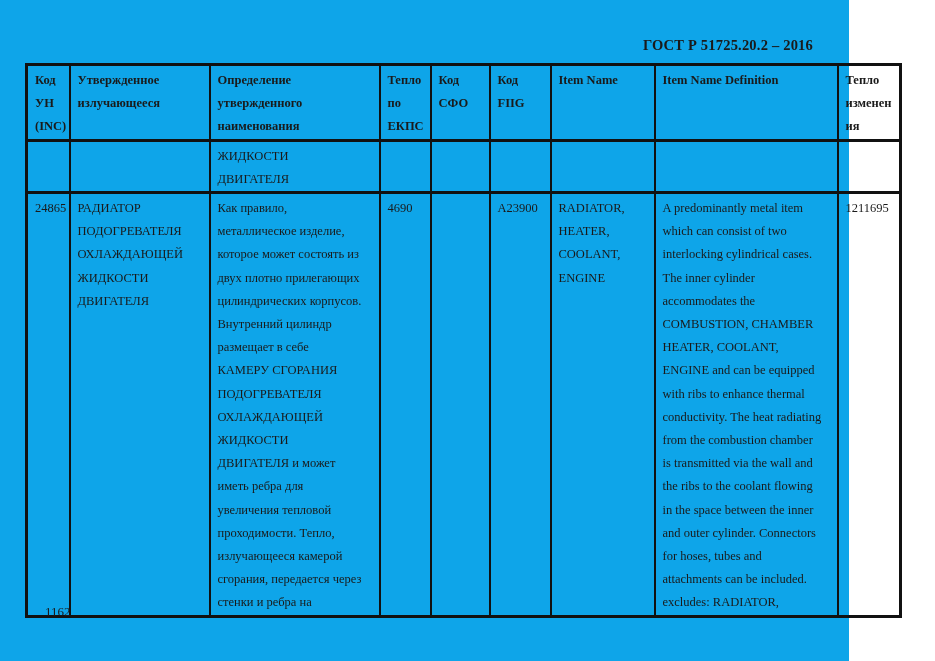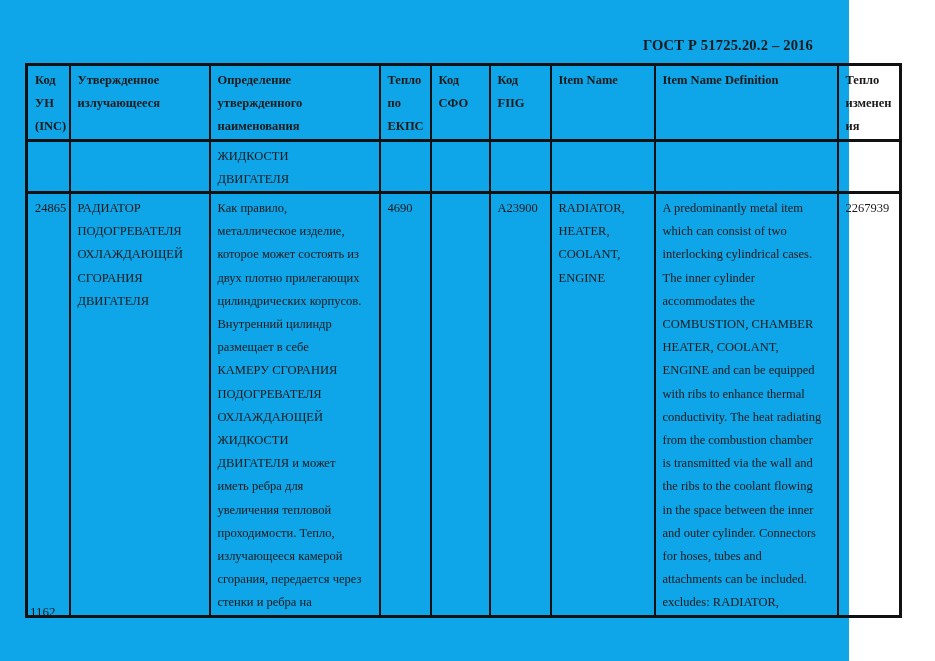--- a/index.html
+++ b/index.html
@@ -46,21 +46,21 @@
     white-space: pre;
     overflow: hidden;
   }
   .gost-table th {
     font-weight: bold;
   }
   tr.row-header { height: 74px; }
   tr.row-cont   { height: 48px; }
   .page-number {
     position: absolute;
-    left: 30px;
+    left: 45px;
     top: 604px;
     font-size: 13px;
   }
 </style>
 </head>
 <body>
 
 <div class="page">
 
   <div class="doc-header">ГОСТ Р 51725.20.2 – 2016</div>
@@ -112,21 +112,21 @@
         <td></td>
         <td></td>
         <td></td>
         <td></td>
       </tr>
       <tr class="row-main">
         <td>24865</td>
         <td>РАДИАТОР
 ПОДОГРЕВАТЕЛЯ
 ОХЛАЖДАЮЩЕЙ
-СГОРАНИЯ
+ЖИДКОСТИ
 ДВИГАТЕЛЯ</td>
         <td>Как правило,
 металлическое изделие,
 которое может состоять из
 двух плотно прилегающих
 цилиндрических корпусов.
 Внутренний цилиндр
 размещает в себе
 КАМЕРУ СГОРАНИЯ
 ПОДОГРЕВАТЕЛЯ
@@ -157,20 +157,20 @@
 with ribs to enhance thermal
 conductivity. The heat radiating
 from the combustion chamber
 is transmitted via the wall and
 the ribs to the coolant flowing
 in the space between the inner
 and outer cylinder. Connectors
 for hoses, tubes and
 attachments can be included.
 excludes: RADIATOR,</td>
-        <td>2267939</td>
+        <td>1211695</td>
       </tr>
     </tbody>
   </table>
 
   <div class="page-number">1162</div>
 
 </div>
 
 </body></html>

